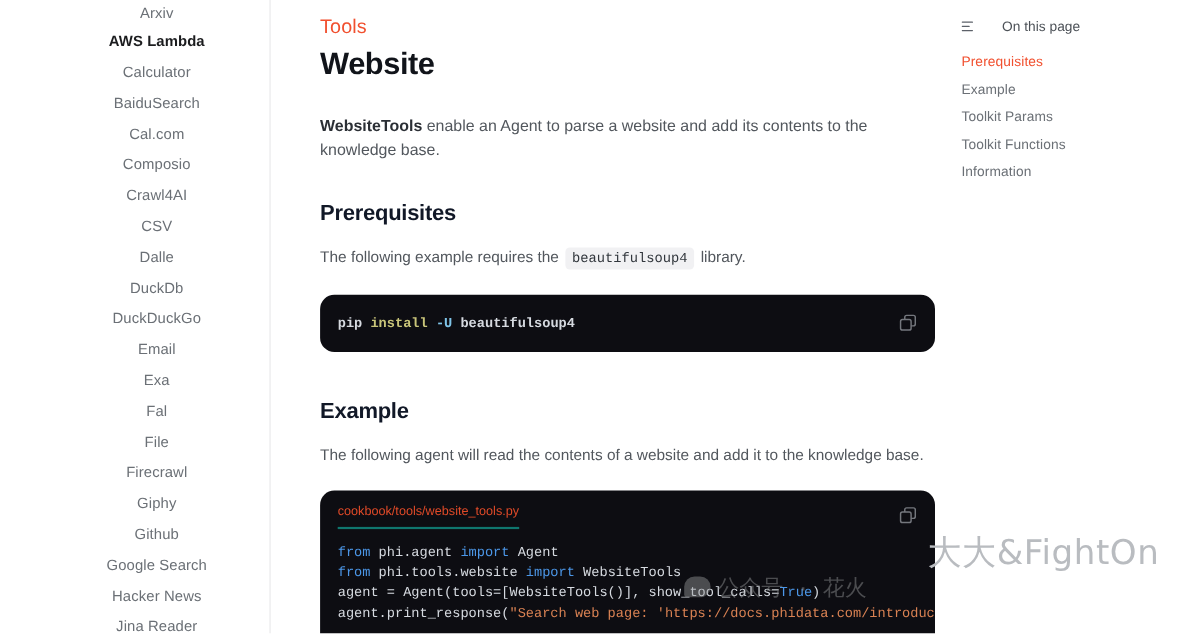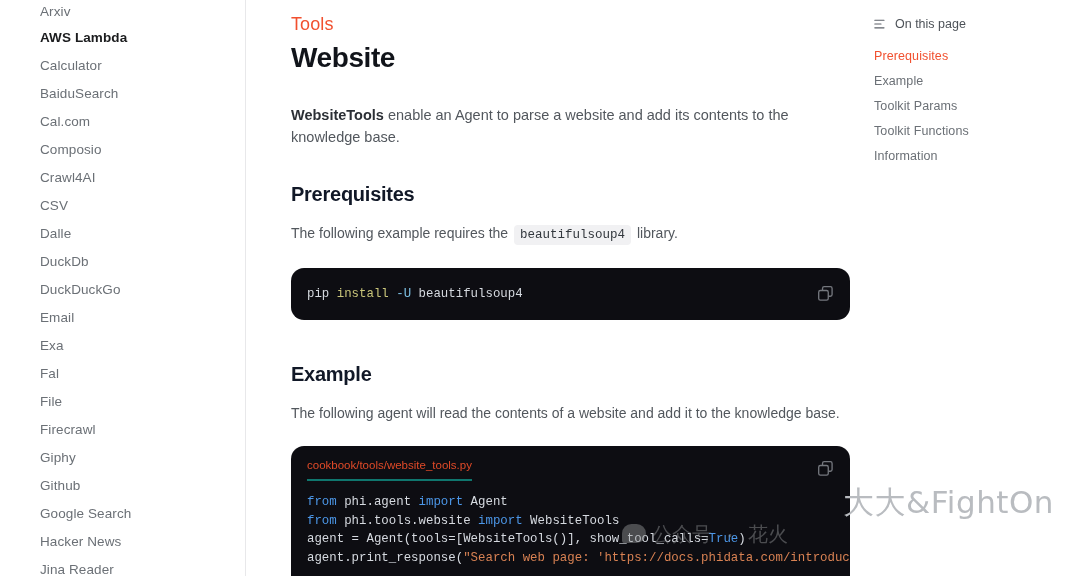--- a/index.html
+++ b/index.html
@@ -22,20 +22,21 @@
   }
   .nav-list { list-style: none; padding: 0 0 0 40px; margin: 0; }
   .nav-item {
     font-size: 13.5px;
     line-height: 28px;
     height: 28px;
     color: #6b7076;
     letter-spacing: .1px;
     white-space: nowrap;
     cursor: pointer;
+    text-align: center;
   }
   .nav-item.active { color: #1b1c1e; font-weight: 600; }
   .nav-item:first-child { line-height: 24px; height: 24px; }
 
   
   .content {
     flex: 1 1 auto;
     height: 576px;
     position: relative;
     padding: 0 0 0 45px;
@@ -111,21 +112,21 @@
   }
   .cb-shell .copy-btn { top: 17px; }
 
   .code-line {
     font-family: "Liberation Mono", monospace;
     font-size: 12.4px;
     line-height: 18.5px;
     color: #d6dae0;
     white-space: pre;
   }
-  .cb-shell .code-inner { padding: 17px 0 0 16px; }
+  .cb-shell .code-inner { padding: 17px 0 0 16px; font-weight: bold; }
 
   
   .cb-tabbar {
     height: 26px;
     padding: 9px 0 0 16px;
     position: relative;
   }
   .cb-tab {
     display: inline-block;
     font-size: 11.5px;
@@ -146,21 +147,21 @@
 
   
   .toc {
     flex: 0 0 216px;
     width: 216px;
     height: 576px;
     padding: 16px 0 0 10px;
     position: relative;
   }
   .toc-head {
-    display: flex; align-items: center; gap: 8px;
+    display: flex; align-items: center; gap: 24px;
     font-size: 12.5px; color: #4d5258;
     line-height: 16px;
   }
   .toc-icon { width: 13px; height: 10px; display:block; }
   .toc-list { list-style: none; margin-top: 12px; padding: 0; }
   .toc-link {
     font-size: 12.5px;
     line-height: 25px;
     color: #6b7076;
     cursor: pointer;

